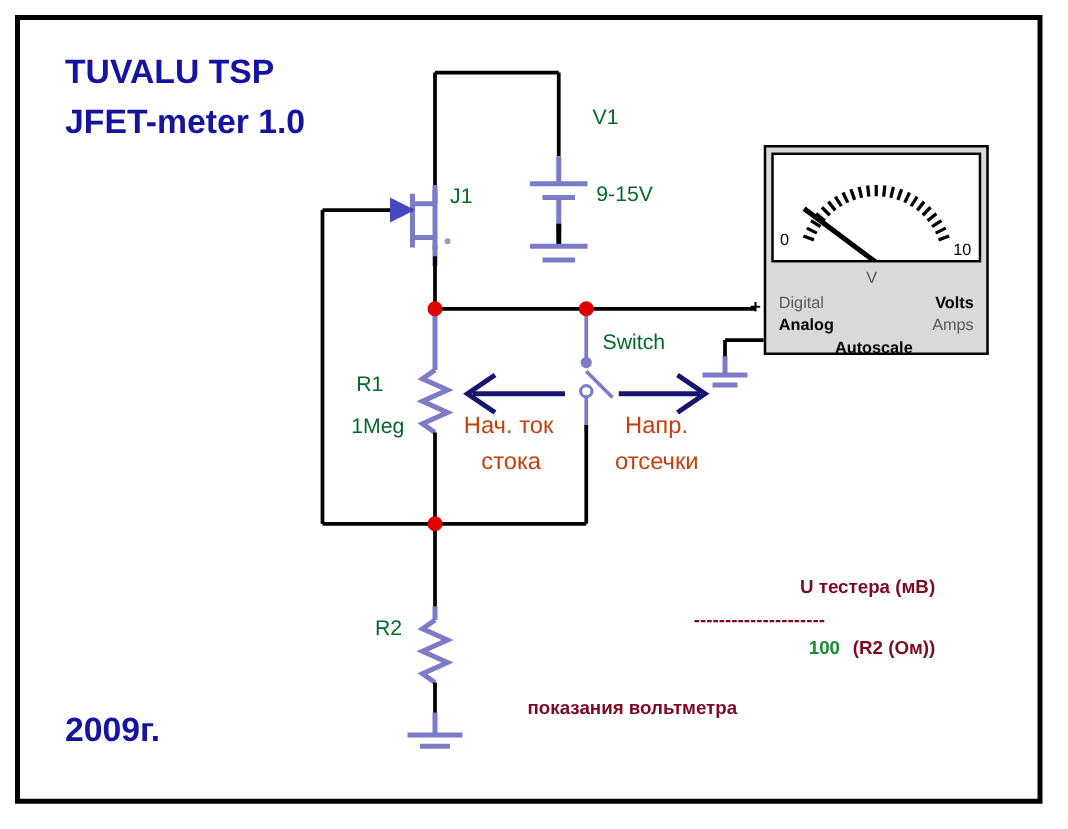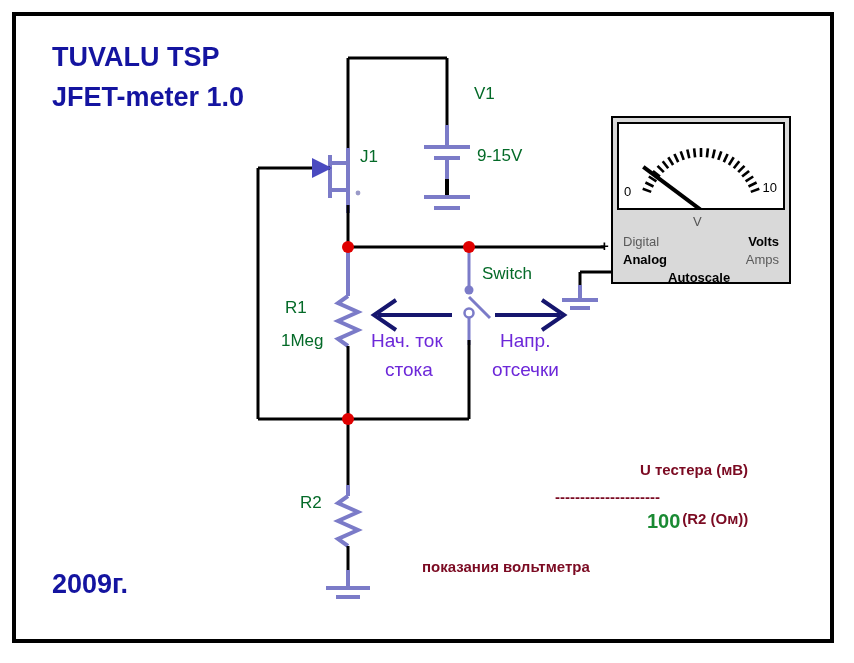--- a/index.html
+++ b/index.html
@@ -4,23 +4,23 @@
 <style>
   html,body{margin:0;padding:0;background:#ffffff;}
   body{width:854px;height:663px;overflow:hidden;font-family:"Liberation Sans",sans-serif;}
   #root{position:relative;width:835px;height:663px;background:#ffffff;}
   #frame{position:absolute;left:12px;top:12px;width:822px;height:631px;border:4px solid #000000;box-sizing:border-box;background:#ffffff;}
   svg{position:absolute;left:0;top:0;}
   .t{position:absolute;white-space:pre;line-height:1;}
   .title{color:#1414a0;font-weight:bold;font-size:27px;}
   .year{color:#1414a0;font-weight:bold;font-size:27px;}
   .grn{color:#046a28;font-size:17px;}
-  .red{color:#6d28d9;font-size:19px;}
+  .red{color:#c2410c;font-size:19px;}
   .redf{color:#7b0a22;font-size:15px;font-weight:bold;}
-  .grnf{color:#1a8a33;font-size:20px;font-weight:bold;}
+  .grnf{color:#1a8a33;font-size:15px;font-weight:bold;}
   .meterbox{position:absolute;left:611px;top:116px;width:180px;height:168px;background:#d9d9d9;border:2px solid #000000;box-sizing:border-box;}
   .dial{position:absolute;left:4px;top:4px;width:168px;height:88px;background:#ffffff;border:2px solid #000000;box-sizing:border-box;overflow:hidden;}
   .dnum{position:absolute;color:#000000;font-size:13px;font-family:"Liberation Sans",sans-serif;}
   .mlbl{position:absolute;font-size:13px;font-family:"Liberation Sans",sans-serif;color:#5a5a5a;}
   .mlbl.on{color:#000000;font-weight:bold;}
   .vlab{position:absolute;font-size:13px;color:#555555;}
   .plus{position:absolute;font-size:15px;font-weight:bold;color:#000000;}
 </style>
 </head>
 <body>
@@ -177,21 +177,21 @@
             <line x1="114.8" y1="44.3" x2="120.3" y2="37.3" stroke="#000000" stroke-width="2.6"></line>
             <line x1="119.2" y1="48.2" x2="125.5" y2="41.8" stroke="#000000" stroke-width="2.6"></line>
             <line x1="123.1" y1="52.6" x2="130.1" y2="46.9" stroke="#000000" stroke-width="2.6"></line>
             <line x1="126.6" y1="57.3" x2="134.2" y2="52.5" stroke="#000000" stroke-width="2.6"></line>
             <line x1="129.5" y1="62.5" x2="137.6" y2="58.5" stroke="#000000" stroke-width="2.6"></line>
             <line x1="131.8" y1="67.9" x2="140.3" y2="64.8" stroke="#000000" stroke-width="2.6"></line>
           </g>
         <line id="needle" x1="24.3" y1="42.9" x2="84.4" y2="87.8" stroke="#000000" stroke-width="4"></line>
       </svg>
       <div class="dnum" style="left:5px;top:60px;">0</div>
-      <div class="dnum" style="right:6px;top:56px;">10</div>
+      <div class="dnum" style="right:6px;top:68px;">10</div>
     </div>
     <div class="vlab" style="left:80px;top:96px;">V</div>
     <div class="mlbl" style="left:10px;top:116px;">Digital</div>
     <div class="mlbl on" style="left:10px;top:134px;">Analog</div>
     <div class="mlbl on" style="right:10px;top:116px;">Volts</div>
     <div class="mlbl" style="right:10px;top:134px;">Amps</div>
     <div class="mlbl on" style="left:55px;top:152px;">Autoscale</div>
   </div>
 </div>
 

